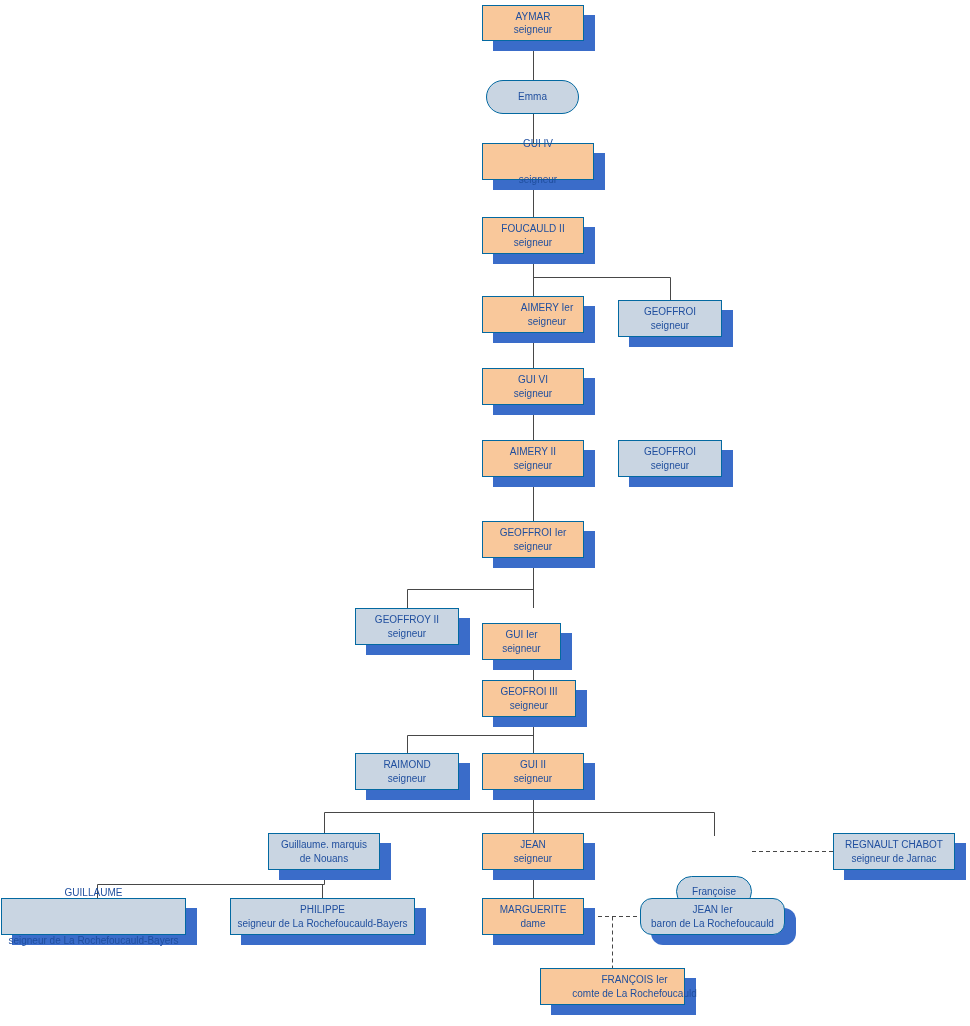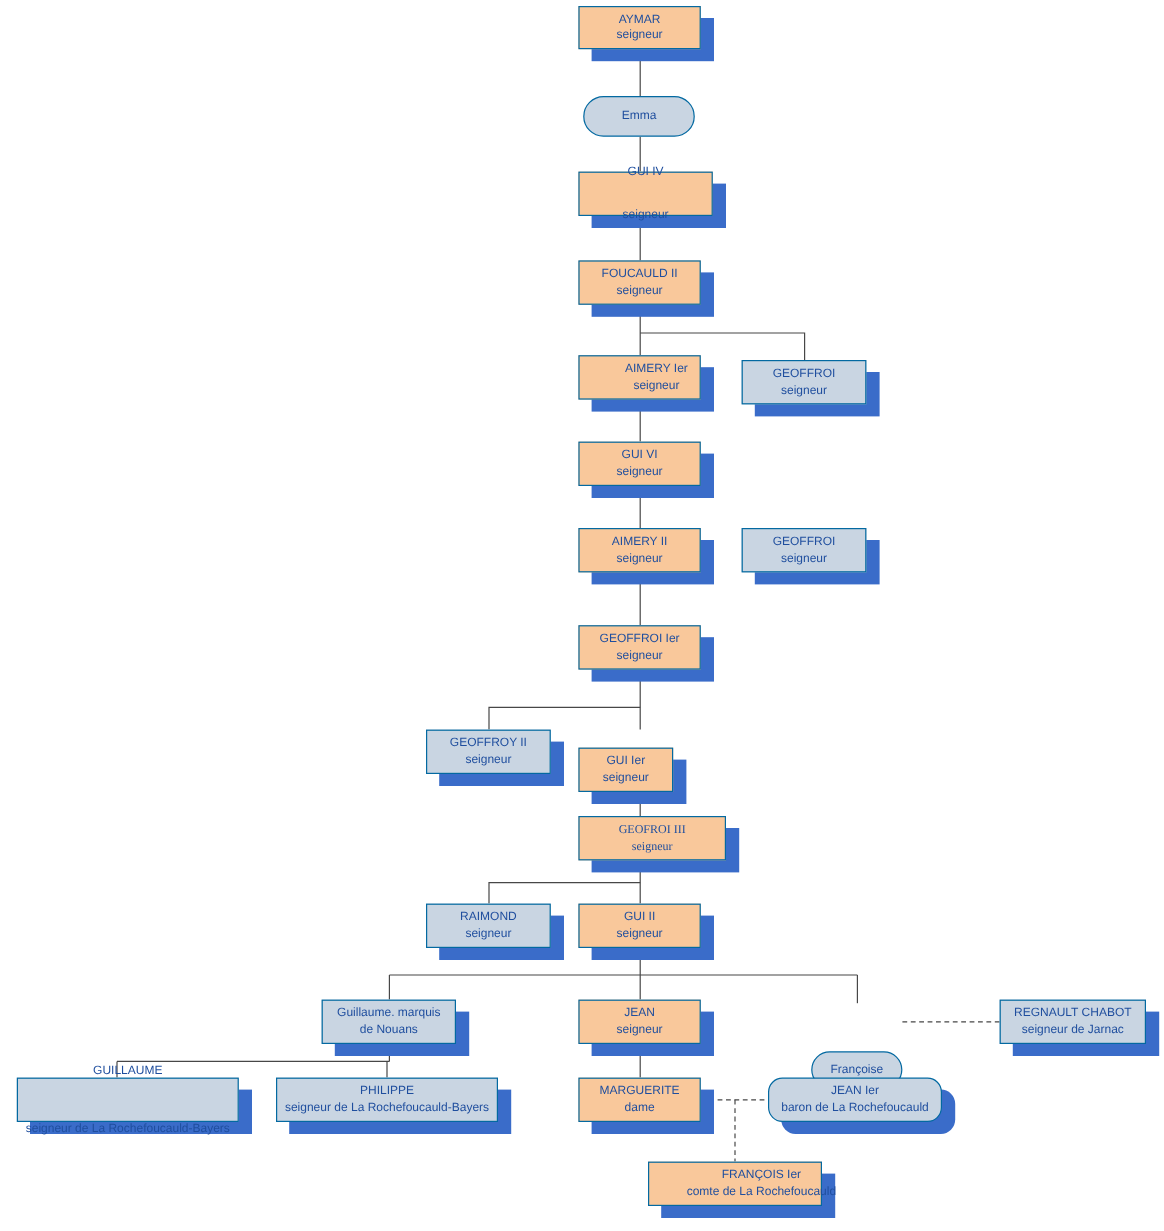--- a/index.html
+++ b/index.html
@@ -120,21 +120,21 @@
   <div class="node alt" style="left:355px;top:608px;width:104px;height:37px;">
     <span>GEOFFROY II</span>
     <span>seigneur</span>
   </div>
 
   <div class="node main" style="left:482px;top:608px;width:79px;height:37px;margin-top:15px;">
     <span>GUI Ier</span>
     <span>seigneur</span>
   </div>
 
-  <div class="node main" style="left:482px;top:680px;width:123px;height:37px;font-family:Liberation Serif, serif;">
+  <div class="node main" style="left:482px;top:680px;width:94px;height:37px;">
     <span>GEOFROI III</span>
     <span>seigneur</span>
   </div>
 
   <div class="node alt" style="left:355px;top:753px;width:104px;height:37px;">
     <span>RAIMOND</span>
     <span>seigneur</span>
   </div>
 
   <div class="node main" style="left:482px;top:753px;width:102px;height:37px;">
@@ -154,21 +154,21 @@
 
   <div class="node alt flat" style="left:676px;top:876px;width:76px;height:31px;">
     <span>Françoise</span>
   </div>
 
   <div class="node alt" style="left:833px;top:833px;width:122px;height:37px;">
     <span>REGNAULT CHABOT</span>
     <span>seigneur de Jarnac</span>
   </div>
 
-  <div class="node alt" style="left:14px;top:898px;width:185px;height:37px;gap:34px;">
+  <div class="node alt" style="left:1px;top:898px;width:185px;height:37px;gap:34px;">
     <span>GUILLAUME</span>
     <span>seigneur de La Rochefoucauld-Bayers</span>
   </div>
 
   <div class="node alt" style="left:230px;top:898px;width:185px;height:37px;">
     <span>PHILIPPE</span>
     <span>seigneur de La Rochefoucauld-Bayers</span>
   </div>
 
   <div class="node main" style="left:482px;top:898px;width:102px;height:37px;">

